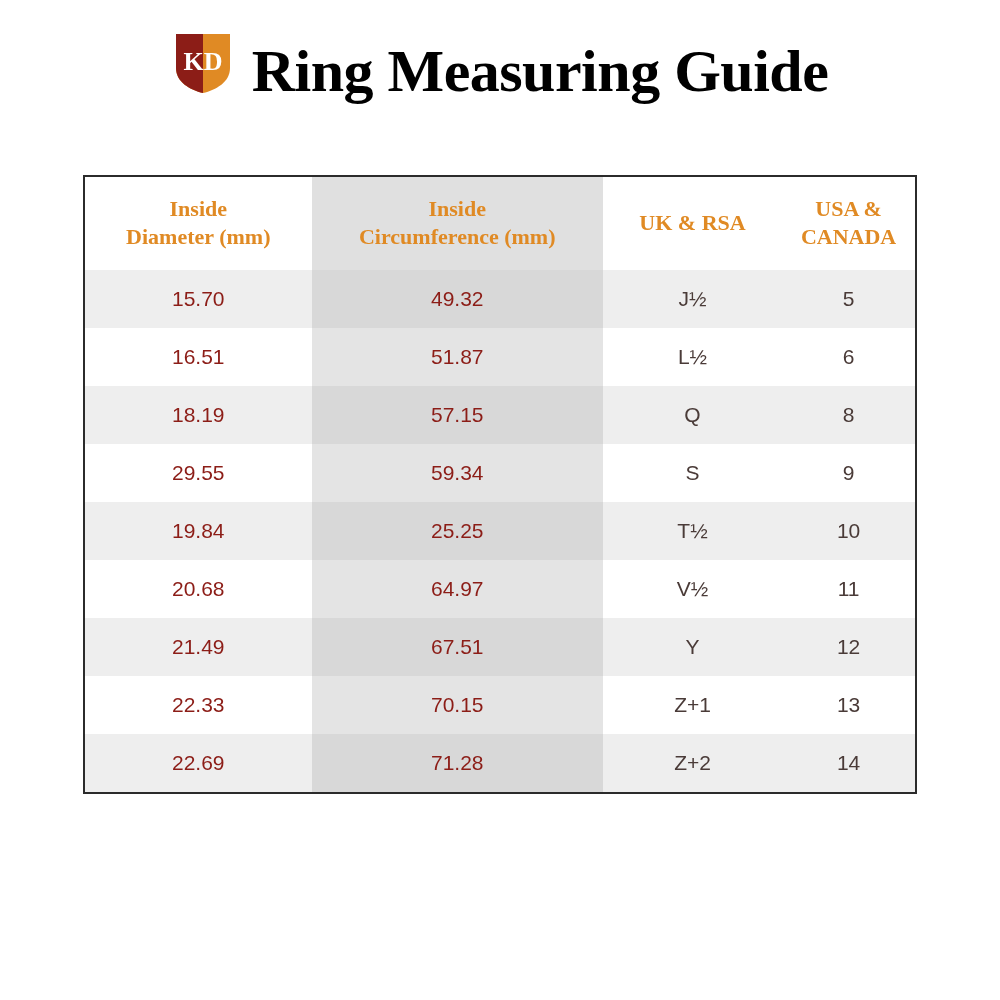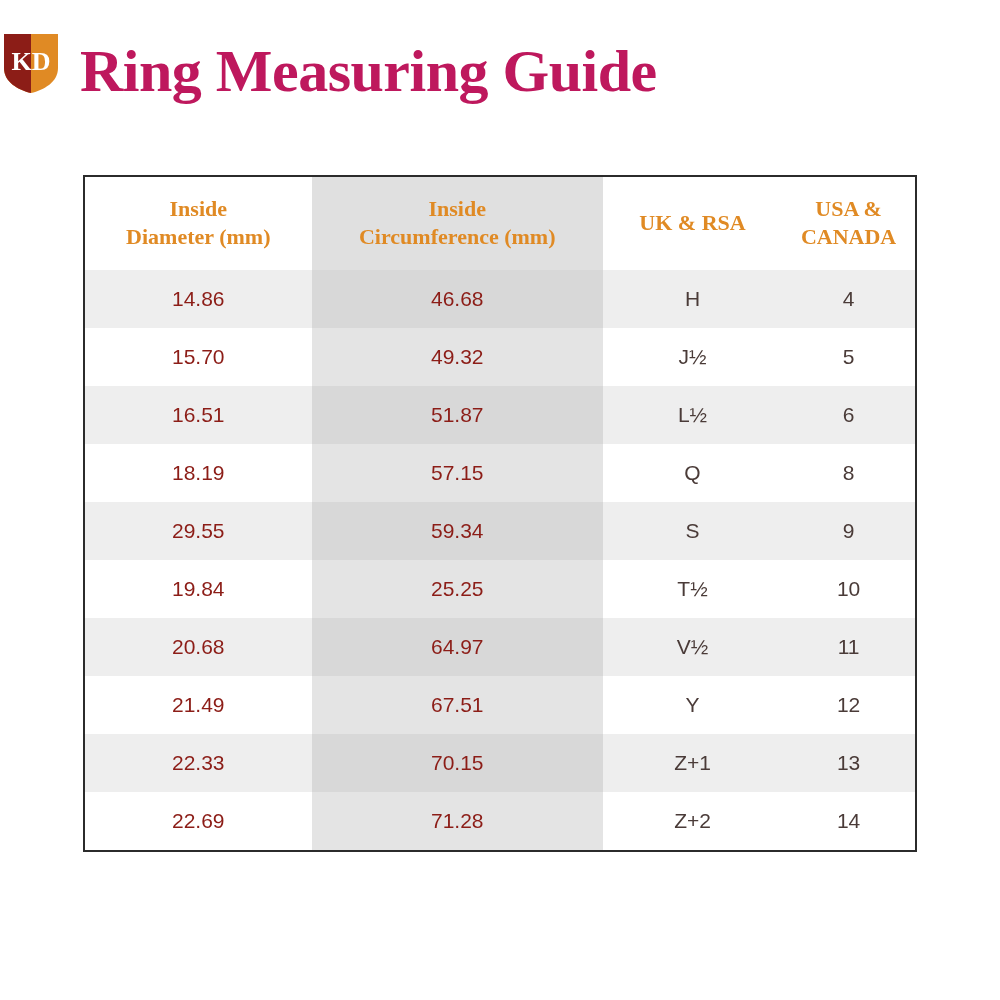--- a/index.html
+++ b/index.html
@@ -18,41 +18,41 @@
     position: relative;
     width: 1000px;
     height: 1000px;
     box-sizing: border-box;
   }
 
   
   .header {
     display: flex;
     align-items: center;
-    justify-content: flex-start;
+    justify-content: center;
     gap: 18px;
     padding-top: 30px;
     height: 96px;
     box-sizing: border-box;
   }
 
   .logo {
     position: relative;
     width: 62px;
     height: 66px;
     flex: 0 0 auto;
   }
   .logo svg { display: block; }
 
   .title {
     font-family: "Liberation Serif", serif;
     font-weight: bold;
     font-size: 60px;
     line-height: 1;
-    color: #be185d;
+    color: #000000;
     letter-spacing: -0.5px;
     white-space: nowrap;
     margin-top: 16px;
   }
 
   
   .table-wrap {
     position: absolute;
     left: 83px;
     top: 175px;
@@ -147,26 +147,20 @@
             <span>UK &amp; RSA</span>
           </th>
           <th>
             <span>USA &amp;</span><br>
             <span>CANADA</span>
           </th>
         </tr>
       </thead>
       <tbody>
         <tr>
-          <td class="col-dia">14.86</td>
-          <td class="col-shade">46.68</td>
-          <td class="col-uk">H</td>
-          <td class="col-usa">4</td>
-        </tr>
-        <tr>
           <td class="col-dia">15.70</td>
           <td class="col-shade">49.32</td>
           <td class="col-uk">J½</td>
           <td class="col-usa">5</td>
         </tr>
         <tr>
           <td class="col-dia">16.51</td>
           <td class="col-shade">51.87</td>
           <td class="col-uk">L½</td>
           <td class="col-usa">6</td>

